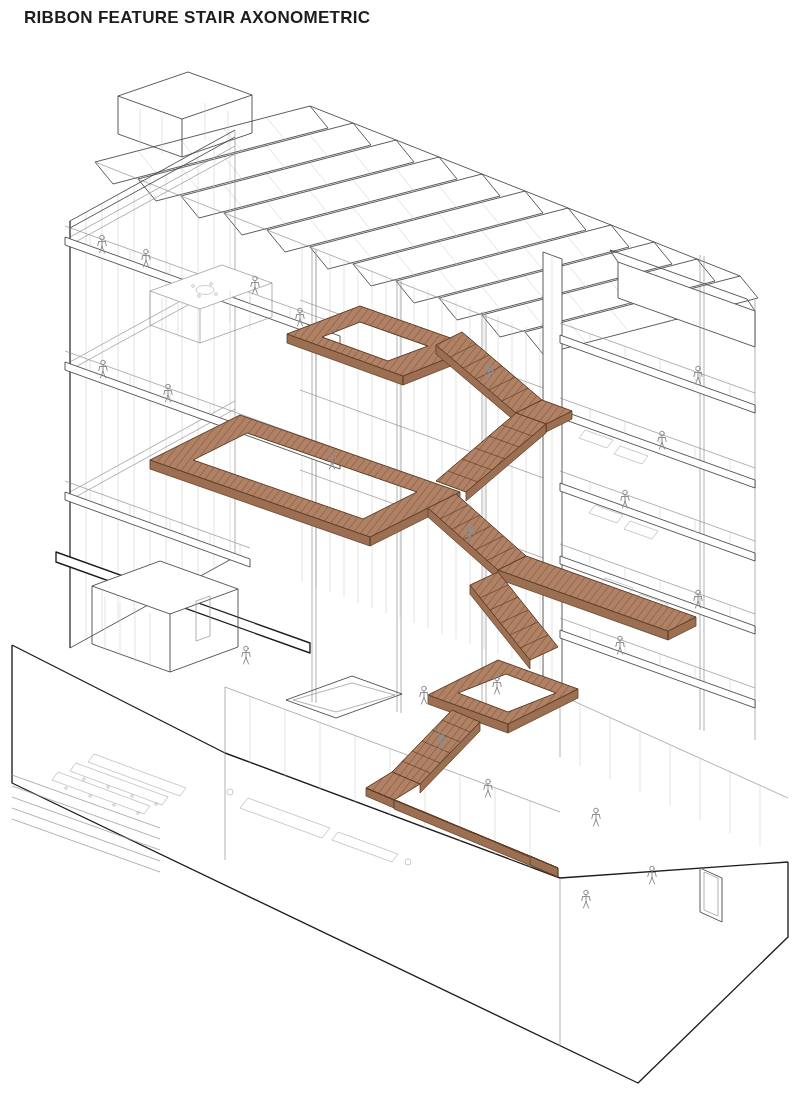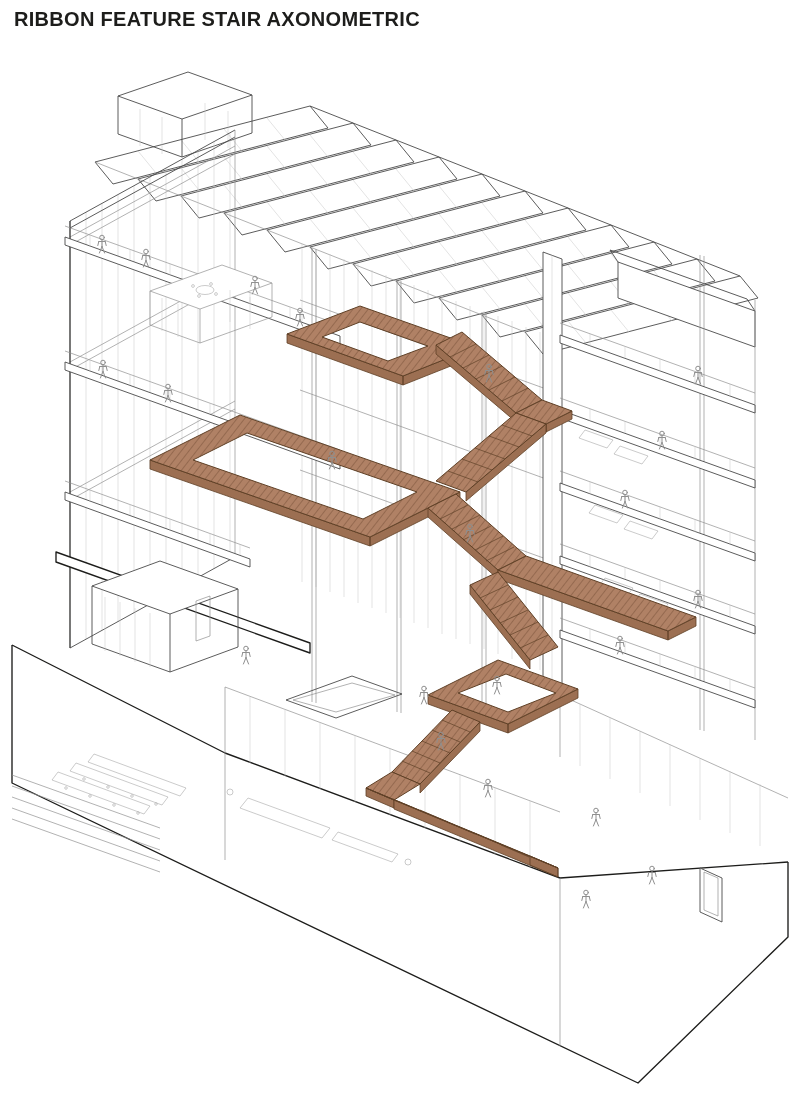--- a/index.html
+++ b/index.html
@@ -6,21 +6,21 @@
     --ink:#1d1d1b; --line-med:#4a4a4a; --line-light:#909090; --line-faint:#c6c6c6;
     --wood:#b08165; --wood-hatch:#7d543c; --wood-dark:#9c6f52; --wood-line:#5f4026;
     --figure:#8f8f8f; --bg:#ffffff;
   }
   html,body{margin:0;padding:0;}
   body{
     width:800px;height:1099px;background:var(--bg);position:relative;overflow:hidden;
     font-family:"Liberation Sans", sans-serif;
   }
   .page-title{
-    position:absolute;left:14px;top:8px;font-size:20px;font-weight:700;
+    position:absolute;left:24px;top:8px;font-size:17px;font-weight:700;
     letter-spacing:.3px;color:var(--ink);
   }
   svg{position:absolute;left:0;top:0;}
   .ln1{stroke:var(--ink);stroke-width:1.35;fill:none;stroke-linejoin:round;}
   .ln2{stroke:var(--line-med);stroke-width:.9;fill:none;stroke-linejoin:round;}
   .ln3{stroke:var(--line-light);stroke-width:.7;fill:none;}
   .ln4{stroke:var(--line-faint);stroke-width:.5;fill:none;}
   .wf{fill:#ffffff;}
   .stair{fill:url(#woodhatch);stroke:var(--wood-line);stroke-width:1;stroke-linejoin:round;}
   .stairside{fill:var(--wood-dark);stroke:var(--wood-line);stroke-width:.8;stroke-linejoin:round;}

